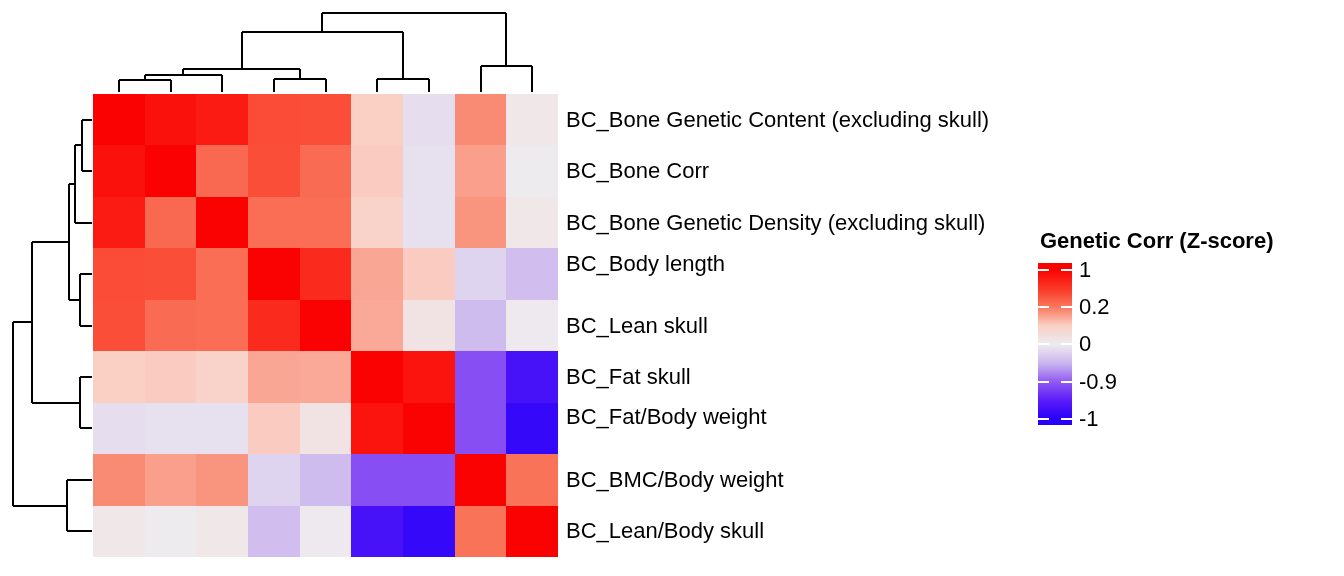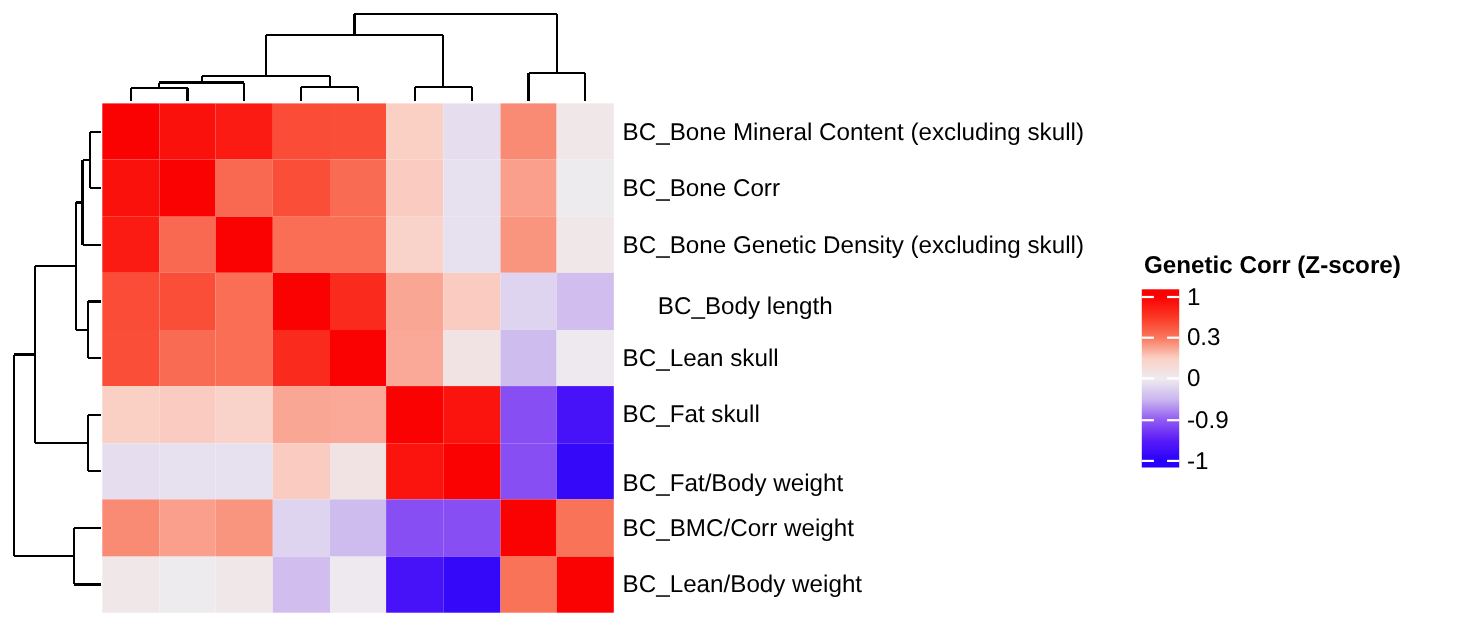--- a/index.html
+++ b/index.html
@@ -111,41 +111,41 @@
       <div class="cell" style="background-color: rgb(240, 231, 232);"></div>
       <div class="cell" style="background-color: rgb(209, 190, 239);"></div>
       <div class="cell" style="background-color: rgb(237, 233, 239);"></div>
       <div class="cell" style="background-color: rgb(72, 18, 249);"></div>
       <div class="cell" style="background-color: rgb(54, 8, 250);"></div>
       <div class="cell" style="background-color: rgb(249, 115, 89);"></div>
       <div class="cell" style="background-color: rgb(251, 2, 2);"></div>
     </div>
 
   <div id="row-labels">
-      <div class="row-label" style="top: 107.722px;">BC_Bone Mineral Content (excluding skull)</div>
+      <div class="row-label" style="top: 107.722px;">BC_Bone Genetic Content (excluding skull)</div>
       <div class="row-label" style="top: 159.167px;">BC_Bone Corr</div>
       <div class="row-label" style="top: 210.611px;">BC_Bone Genetic Density (excluding skull)</div>
-      <div class="row-label" style="top: 266px; margin-left: 32px;">BC_Body length</div>
+      <div class="row-label" style="top: 252px;">BC_Body length</div>
       <div class="row-label" style="top: 313.5px;">BC_Lean skull</div>
       <div class="row-label" style="top: 364.944px;">BC_Fat skull</div>
-      <div class="row-label" style="top: 427px; text-align: right;">BC_Fat/Body weight</div>
-      <div class="row-label" style="top: 467.833px;">BC_BMC/Corr weight</div>
-      <div class="row-label" style="top: 519.278px;">BC_Lean/Body weight</div>
+      <div class="row-label" style="top: 405px; text-align: right;">BC_Fat/Body weight</div>
+      <div class="row-label" style="top: 467.833px;">BC_BMC/Body weight</div>
+      <div class="row-label" style="top: 519.278px;">BC_Lean/Body skull</div>
     </div>
 
   <div id="legend">
     <div id="legend-title">Genetic Corr (Z-score)</div>
     <div id="colorbar" style="background: linear-gradient(rgb(251, 2, 2) 0%, rgb(251, 2, 2) 4.1%, rgb(250, 55, 36) 15.7%, rgb(249, 120, 94) 27.2%, rgb(250, 208, 197) 38.7%, rgb(238, 235, 239) 50.2%, rgb(203, 182, 239) 61.8%, rgb(145, 90, 242) 73.3%, rgb(90, 28, 248) 84.8%, rgb(40, 0, 251) 96.3%, rgb(40, 0, 251) 100%);"></div>
     <div id="legend-ticks">
         <div class="cb-dash" style="top: 268.719px; left: 1038px;"></div>
         <div class="cb-dash" style="top: 268.719px; left: 1061px;"></div>
         <div class="cb-tick-label" style="top: 257.719px;">1</div>
         <div class="cb-dash" style="top: 306.046px; left: 1038px;"></div>
         <div class="cb-dash" style="top: 306.046px; left: 1061px;"></div>
-        <div class="cb-tick-label" style="top: 295.046px;">0.3</div>
+        <div class="cb-tick-label" style="top: 295.046px;">0.2</div>
         <div class="cb-dash" style="top: 343.373px; left: 1038px;"></div>
         <div class="cb-dash" style="top: 343.373px; left: 1061px;"></div>
         <div class="cb-tick-label" style="top: 332.373px;">0</div>
         <div class="cb-dash" style="top: 380.7px; left: 1038px;"></div>
         <div class="cb-dash" style="top: 380.7px; left: 1061px;"></div>
         <div class="cb-tick-label" style="top: 369.7px;">-0.9</div>
         <div class="cb-dash" style="top: 418.028px; left: 1038px;"></div>
         <div class="cb-dash" style="top: 418.028px; left: 1061px;"></div>
         <div class="cb-tick-label" style="top: 407.028px;">-1</div>
       </div>

